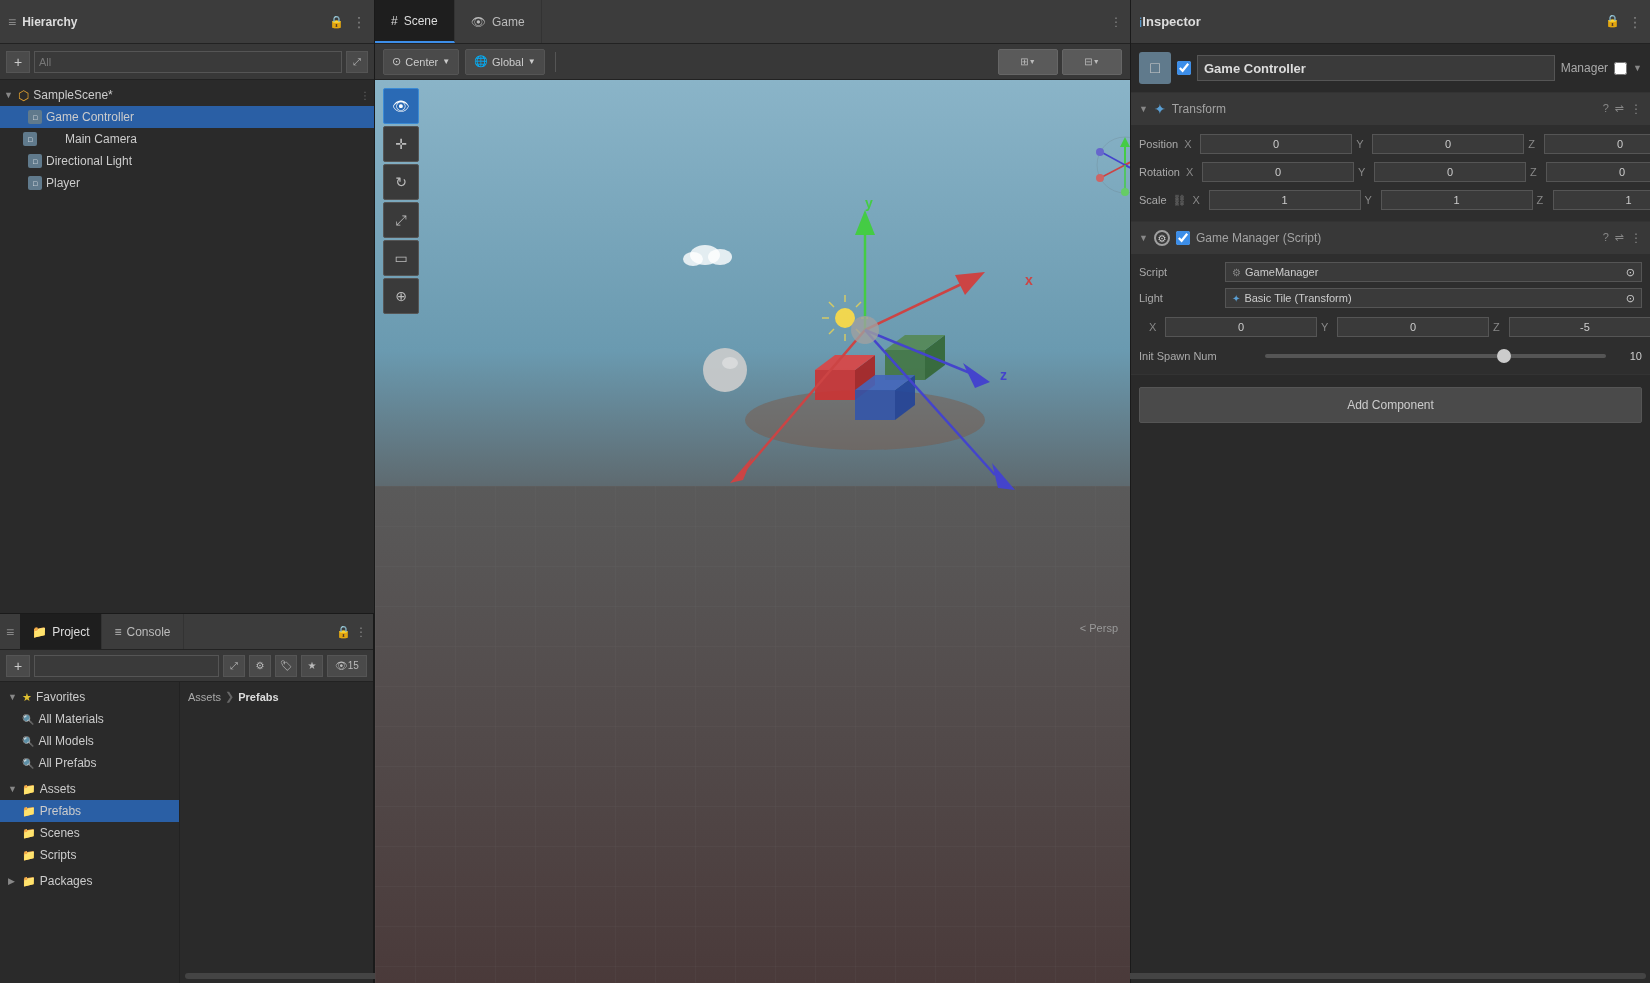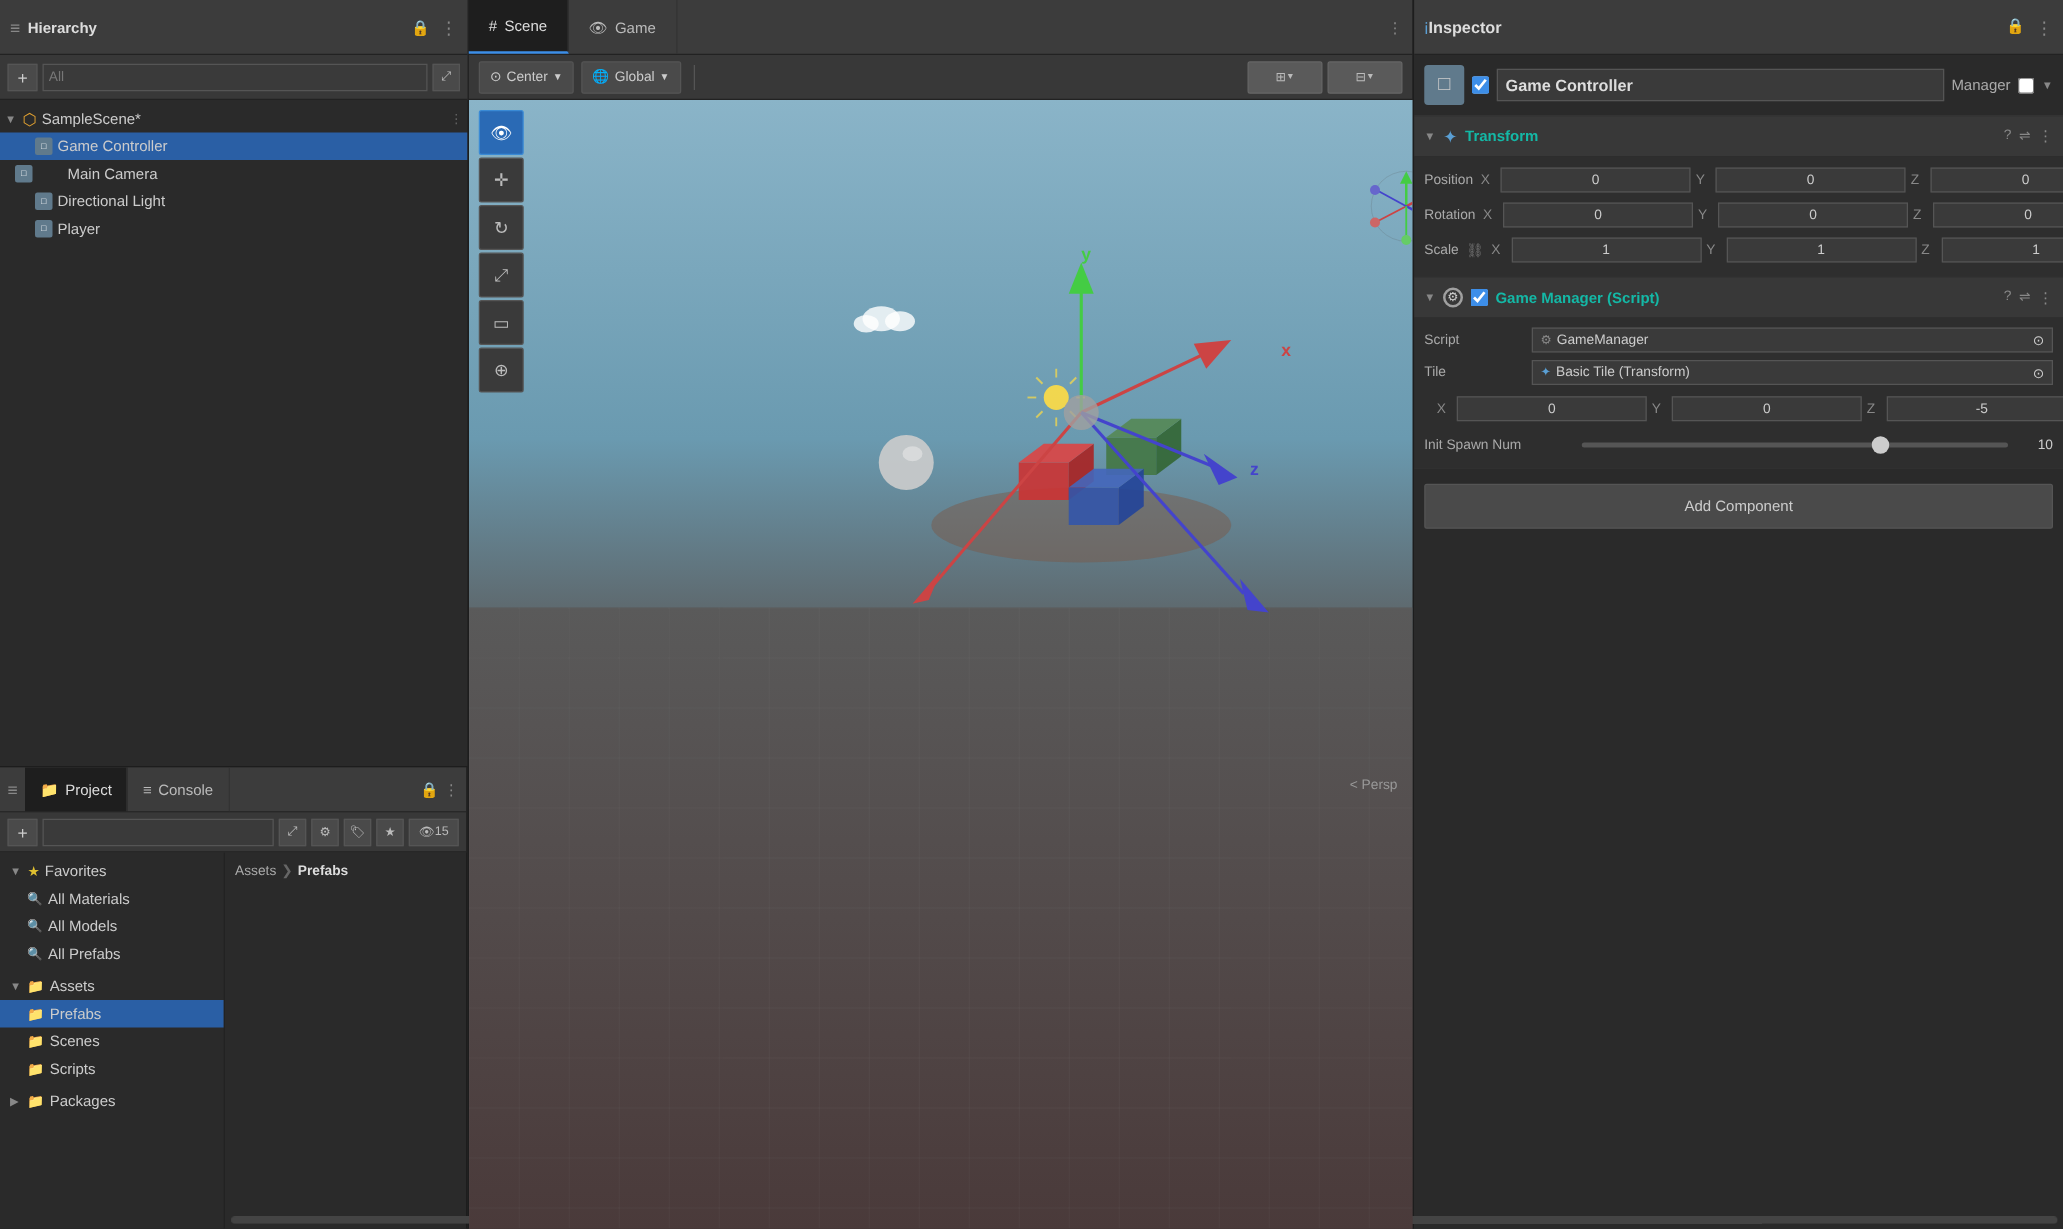--- a/index.html
+++ b/index.html
@@ -477,22 +477,22 @@
       height: 32px;
       background: #383838;
       display: flex;
       align-items: center;
       padding: 0 8px;
       gap: 6px;
       cursor: pointer;
     }
     .component-title {
       font-size: 12px;
-      font-weight: 700;
-      color: #14b8a6;
+      font-weight: 400;
+      color: #a3a3a3;
       flex: 1;
     }
     .component-icons {
       display: flex;
       gap: 6px;
     }
 
     .component-body {
       padding: 6px 8px;
       background: #2e2e2e;
@@ -669,21 +669,21 @@
         <span class="item-more">⋮</span>
       </div>
 
       <div class="scene-item selected" style="padding-left: 28px;">
         <div class="cube-icon" style="background:#607a8c;">
           <span style="font-size:7px;">□</span>
         </div>
         <span class="item-label">Game Controller</span>
       </div>
 
-      <div class="scene-item" style="padding-left: 12px; gap: 28px;">
+      <div class="scene-item" style="padding-left: 23px; gap: 28px;">
         <div class="cube-icon" style="background:#607a8c;">
           <span style="font-size:7px;">□</span>
         </div>
         <span class="item-label">Main Camera</span>
       </div>
 
       <div class="scene-item" style="padding-left: 28px;">
         <div class="cube-icon" style="background:#607a8c;">
           <span style="font-size:7px;">□</span>
         </div>
@@ -1040,21 +1040,21 @@
         <div class="script-row">
           <span class="script-label">Script</span>
           <div class="script-value">
             <span style="font-size:10px; color:#888;">⚙</span>
             <span>GameManager</span>
             <span style="margin-left:auto;">⊙</span>
           </div>
         </div>
 
         <div class="script-row">
-          <span class="script-label">Tile</span>
+          <span class="script-label">Light</span>
           <div class="script-value">
             <span style="font-size:10px; color:#5a9fd4;">✦</span>
             <span>Basic Tile (Transform)</span>
             <span style="margin-left:auto;">⊙</span>
           </div>
         </div>
 
         <div style="margin-top:4px;">
 
           <div class="transform-row" style="padding-left:10px;">

